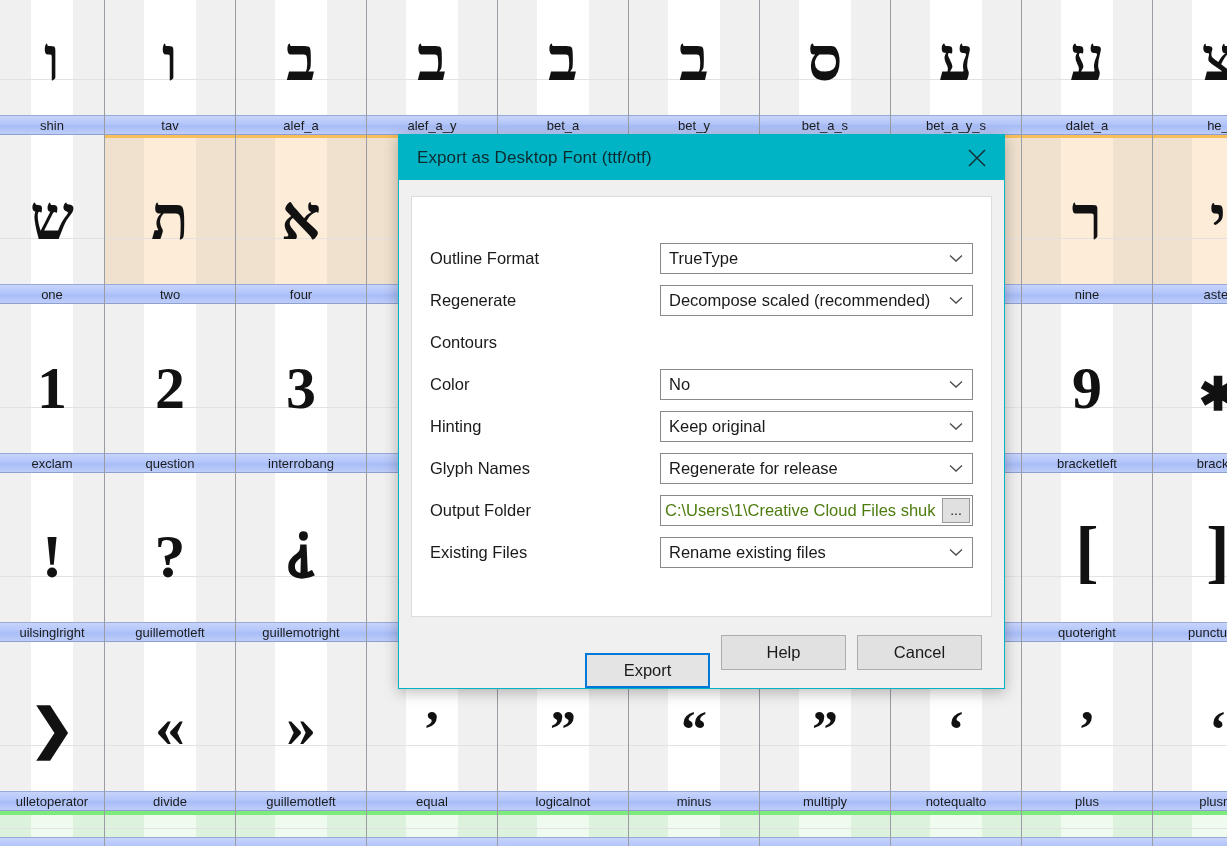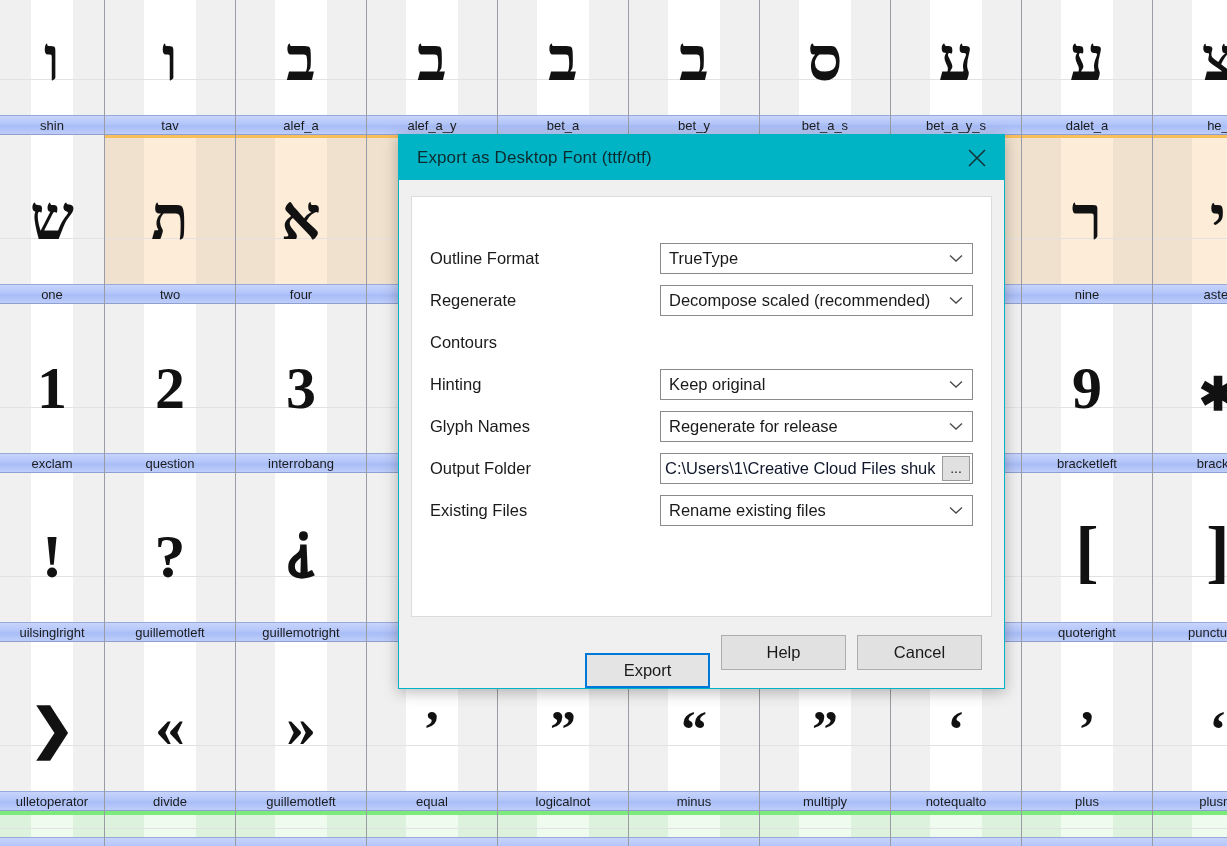--- a/index.html
+++ b/index.html
@@ -181,21 +181,21 @@
     height: 31px;
     border: 1px solid #8a8a8a;
     background: #ffffff;
     display: flex;
     align-items: center;
     padding: 0 0 0 4px;
   }
   .path-value {
     flex: 1 1 auto;
     font-size: 16.5px;
-    color: #0f172a;
+    color: #4d7c0f;
     white-space: nowrap;
     overflow: hidden;
     border: 0;
     outline: none;
     background: transparent;
     font-family: "Liberation Sans", sans-serif;
     padding: 0;
   }
   #browse-button {
     flex: 0 0 28px;
@@ -858,20 +858,33 @@
                   <polyline points="1,1.5 7,7 13,1.5" fill="none" stroke="#4a4a4a" stroke-width="1.3"></polyline>
                 </svg>
               </span>
             </div>
           </div>
         </div>
         <div class="form-row">
           <div class="form-label">Contours</div>
         </div>
         <div class="form-row">
+          <div class="form-label">Color</div>
+          <div class="form-control">
+            <div class="combo">
+              <span class="combo-value">No</span>
+              <span class="chev">
+                <svg width="14" height="9" viewBox="0 0 14 9">
+                  <polyline points="1,1.5 7,7 13,1.5" fill="none" stroke="#4a4a4a" stroke-width="1.3"></polyline>
+                </svg>
+              </span>
+            </div>
+          </div>
+        </div>
+        <div class="form-row">
           <div class="form-label">Hinting</div>
           <div class="form-control">
             <div class="combo">
               <span class="combo-value">Keep original</span>
               <span class="chev">
                 <svg width="14" height="9" viewBox="0 0 14 9">
                   <polyline points="1,1.5 7,7 13,1.5" fill="none" stroke="#4a4a4a" stroke-width="1.3"></polyline>
                 </svg>
               </span>
             </div>

